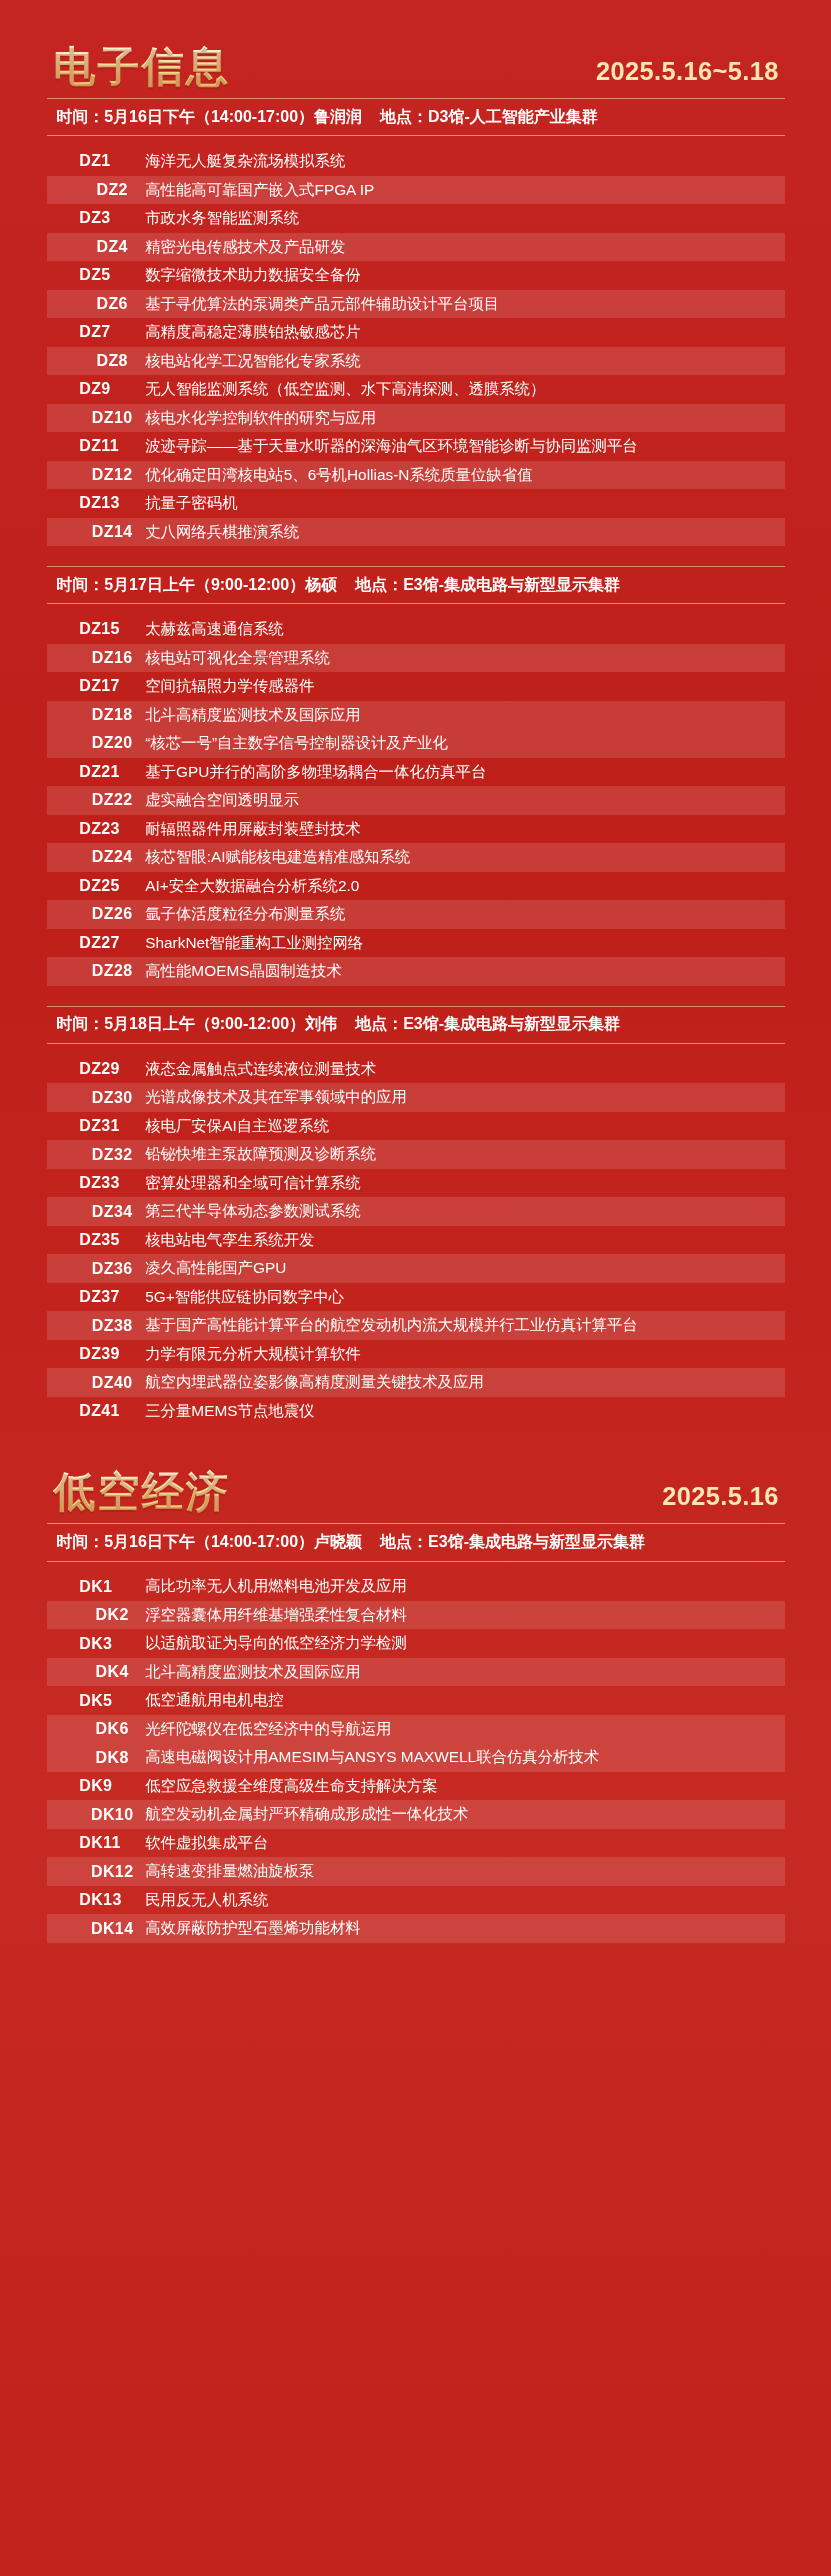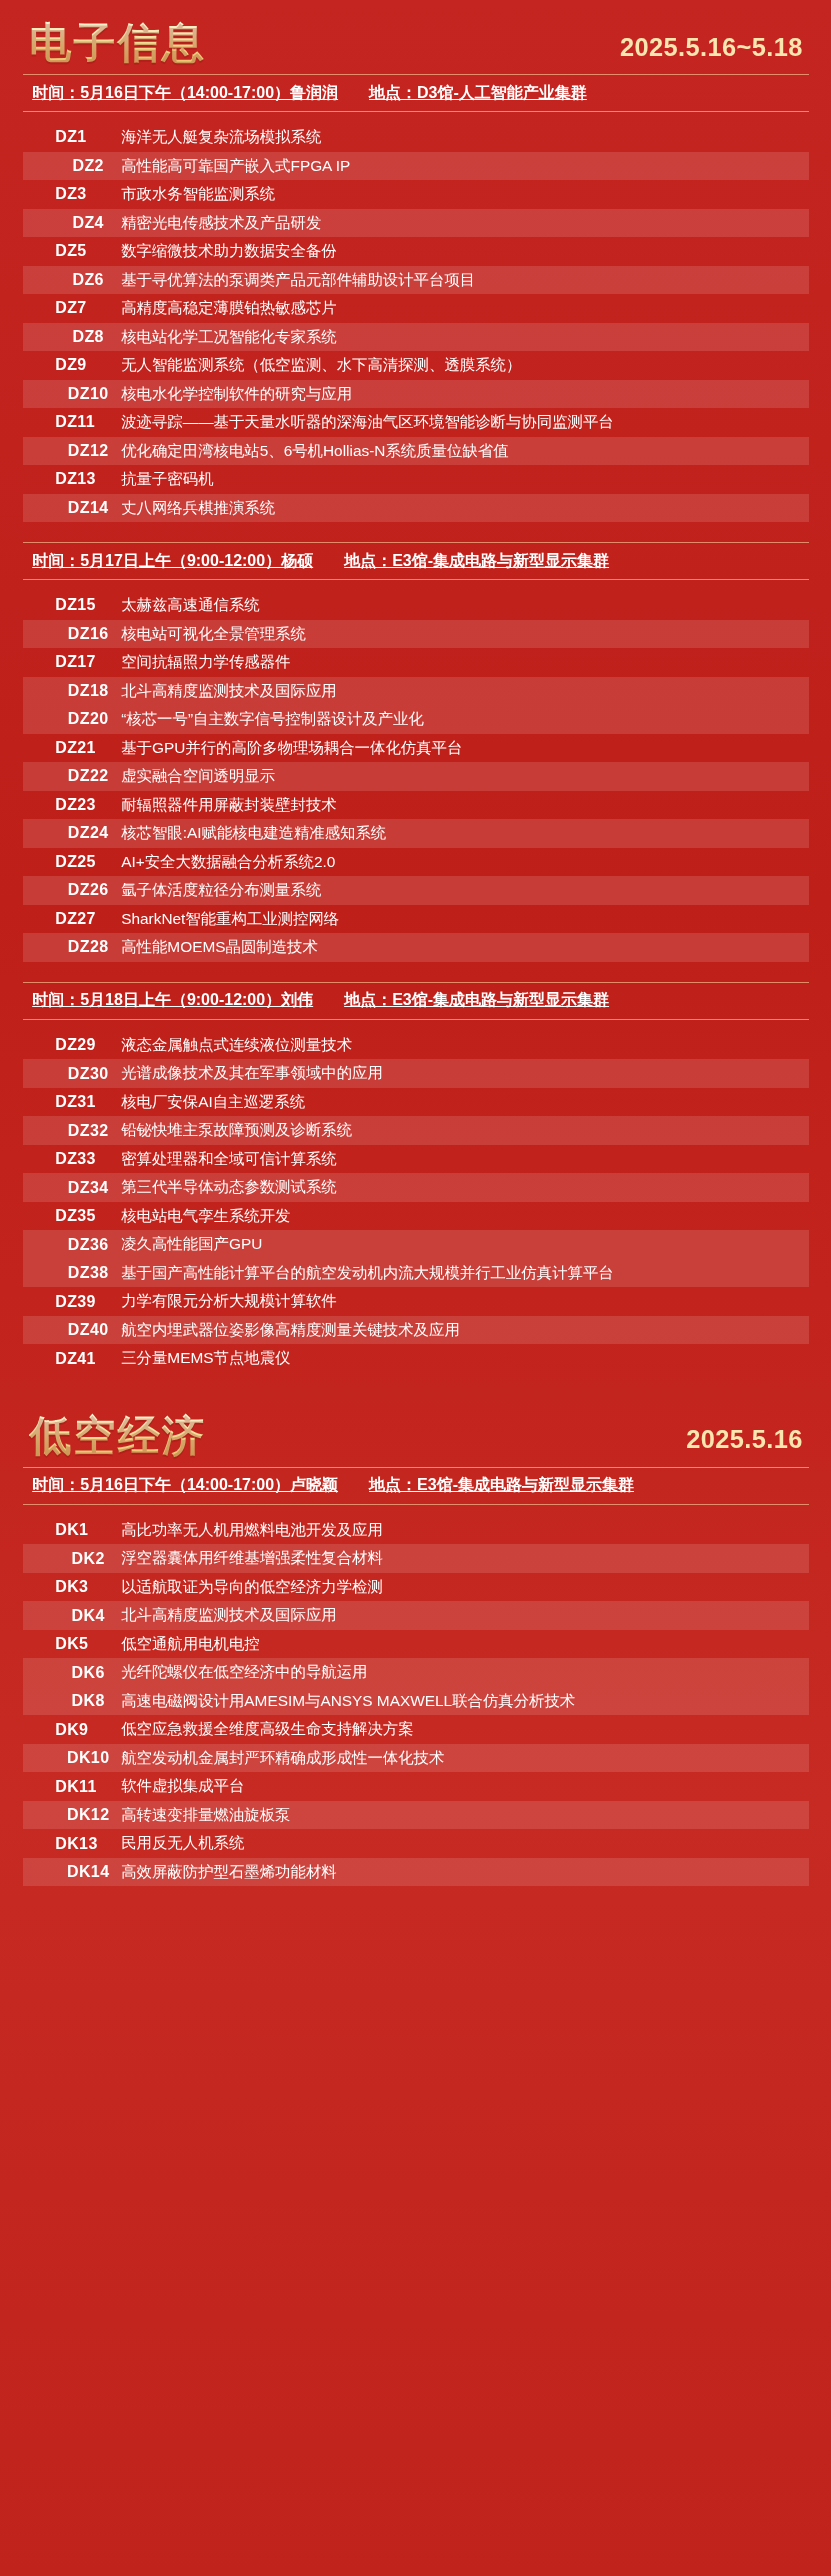--- a/index.html
+++ b/index.html
@@ -15,21 +15,22 @@
   .page {
     width: 832px;
     min-height: 2576px;
     background: linear-gradient(180deg, #c52520 0%, #bf1f19 35%, #c62a22 70%, #c0221c 100%);
     box-sizing: border-box;
     padding: 0 0 31px 0;
     position: relative;
     overflow: hidden;
   }
   .section {
-    padding: 0 23px;
+    padding: 0 47px;
+    margin-top: 24px;
   }
   .section-head {
     display: flex;
     align-items: flex-end;
     justify-content: space-between;
     padding: 20px 6.2px 7.7px 6.2px;
   }
   .section-title {
     font-size: 42px;
     font-weight: bold;
@@ -45,26 +46,25 @@
   .section-date {
     font-size: 25.4px;
     font-weight: bold;
     color: #fbe6b0;
     padding-bottom: 4.6px;
     letter-spacing: 0.4px;
   }
   .daybar {
     display: flex;
     align-items: center;
-    gap: 31px;
+    gap: 18px;
     padding: 7.7px 7.7px 7.7px 9.2px;
     border-top: 1.5px solid rgba(255,230,170,0.55);
     border-bottom: 1.5px solid rgba(255,230,170,0.55);
     margin-bottom: 10.8px;
-    text-decoration: underline;
   }
   .daybar .time,
   .daybar .place {
     font-size: 16px;
     font-weight: bold;
     color: #ffffff;
     white-space: nowrap;
   }
   .rows {
     display: block;
@@ -256,20 +256,24 @@
             <div class="title">第三代半导体动态参数测试系统</div>
           </div>
           <div class="row">
             <div class="code">DZ35</div>
             <div class="title">核电站电气孪生系统开发</div>
           </div>
           <div class="row alt">
             <div class="code">DZ36</div>
             <div class="title">凌久高性能国产GPU</div>
           </div>
+          <div class="row">
+            <div class="code">DZ37</div>
+            <div class="title">5G+智能供应链协同数字中心</div>
+          </div>
           <div class="row alt">
             <div class="code">DZ38</div>
             <div class="title">基于国产高性能计算平台的航空发动机内流大规模并行工业仿真计算平台</div>
           </div>
           <div class="row">
             <div class="code">DZ39</div>
             <div class="title">力学有限元分析大规模计算软件</div>
           </div>
           <div class="row alt">
             <div class="code">DZ40</div>

